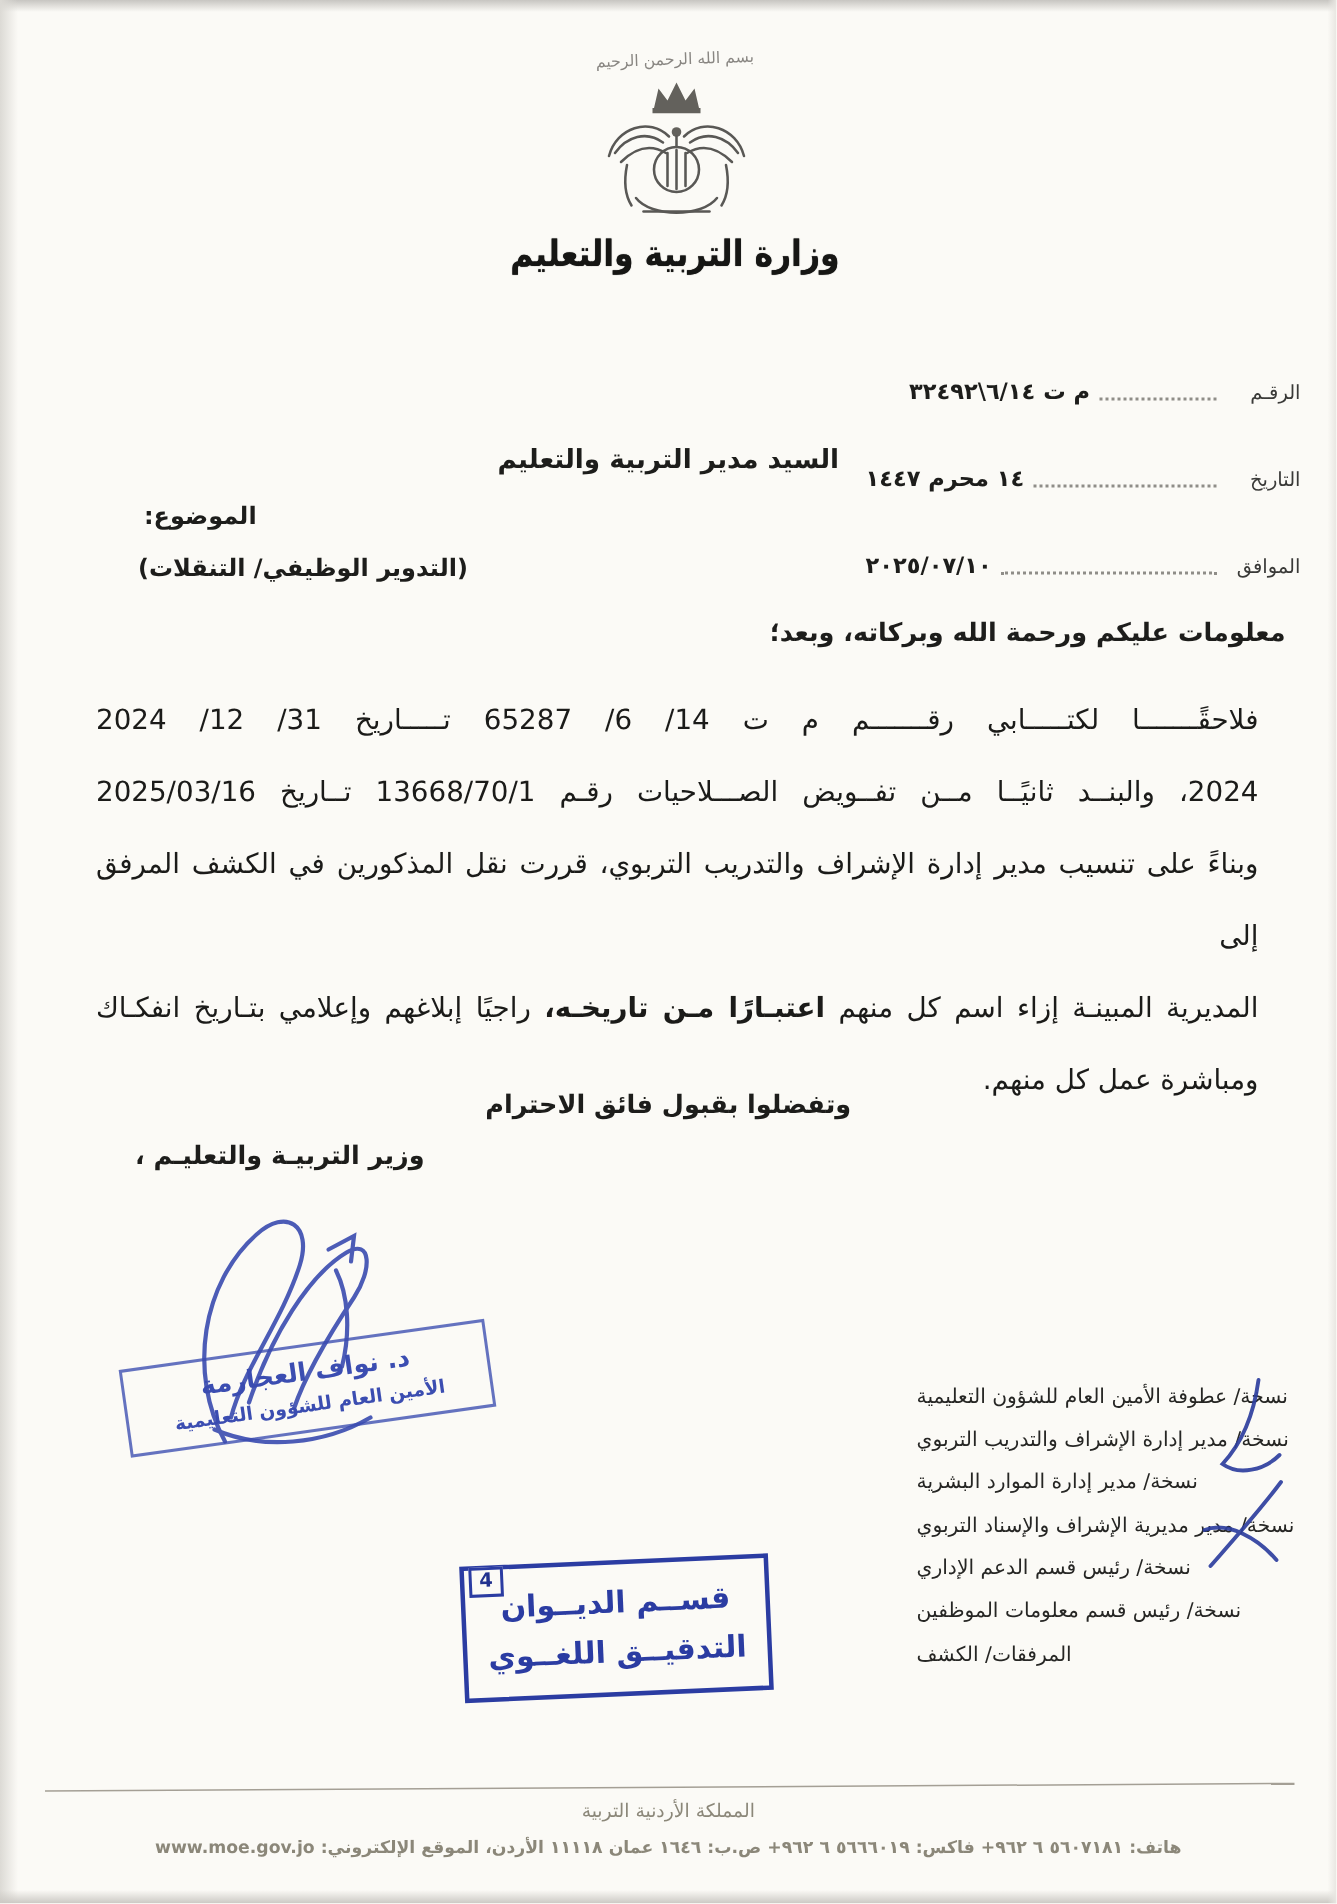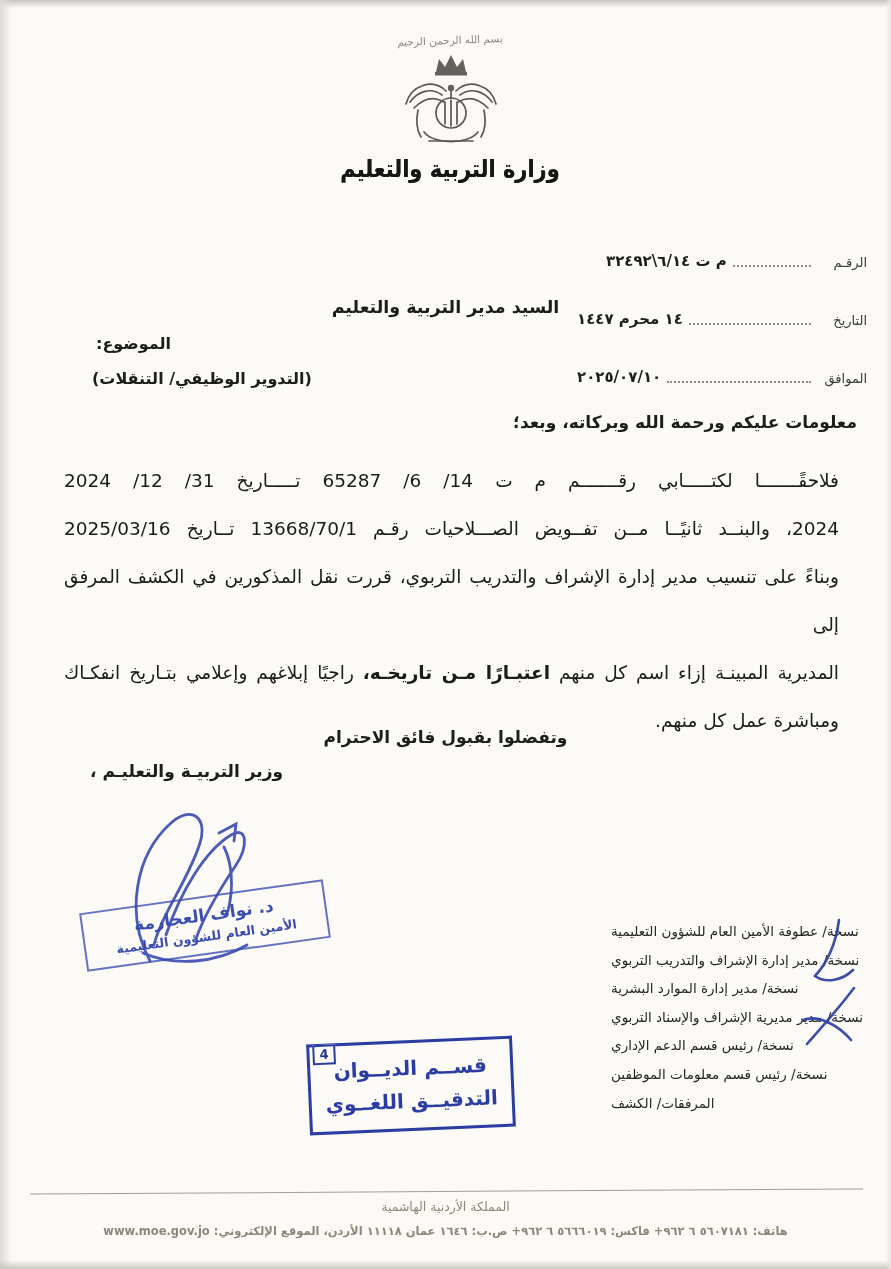--- a/index.html
+++ b/index.html
@@ -153,15 +153,15 @@
     <path d="M13,122 C29,116 49,128 61,142"></path>
   </svg>
 
   <div class="stamp2">
     <span class="badge4">4</span>
     <div class="l1">قســم الديــوان</div>
     <div class="l2">التدقيــق اللغــوي</div>
   </div>
 
   <div class="frule"></div>
-  <div class="f1">المملكة الأردنية الهاشمية</div>
+  <div class="f1">المملكة الأردنية التربية</div>
   <div class="f2">هاتف: ٥٦٠٧١٨١ ٦ ٩٦٢+ فاكس: ٥٦٦٦٠١٩ ٦ ٩٦٢+ ص.ب: ١٦٤٦ عمان ١١١١٨ الأردن، الموقع الإلكتروني: www.moe.gov.jo</div>
 </div>
 
 </body></html>

